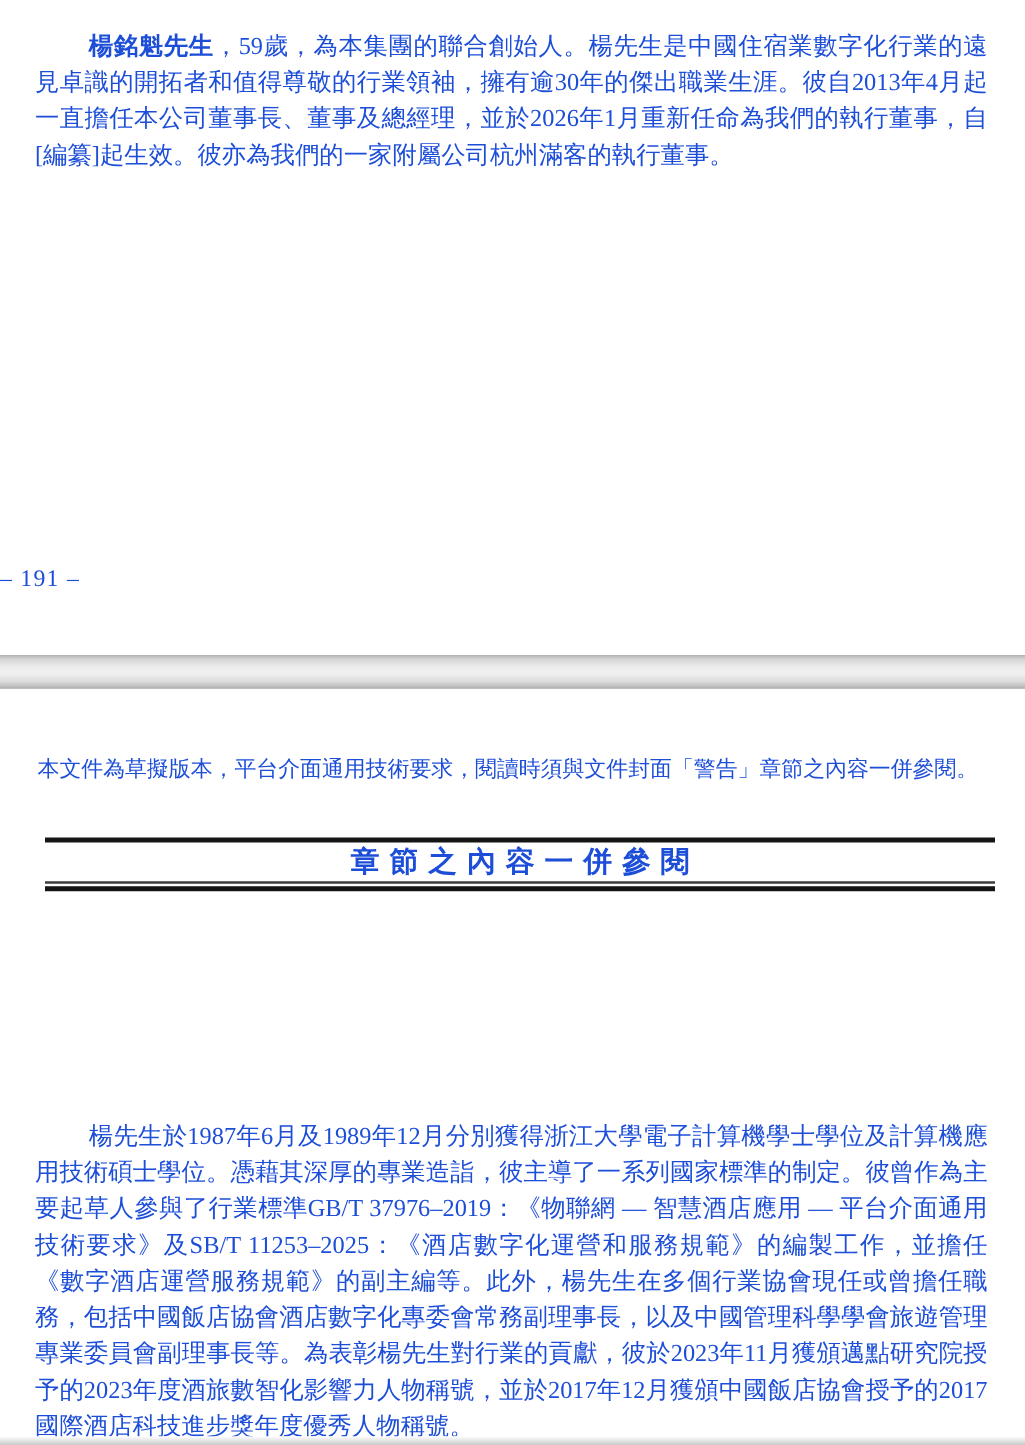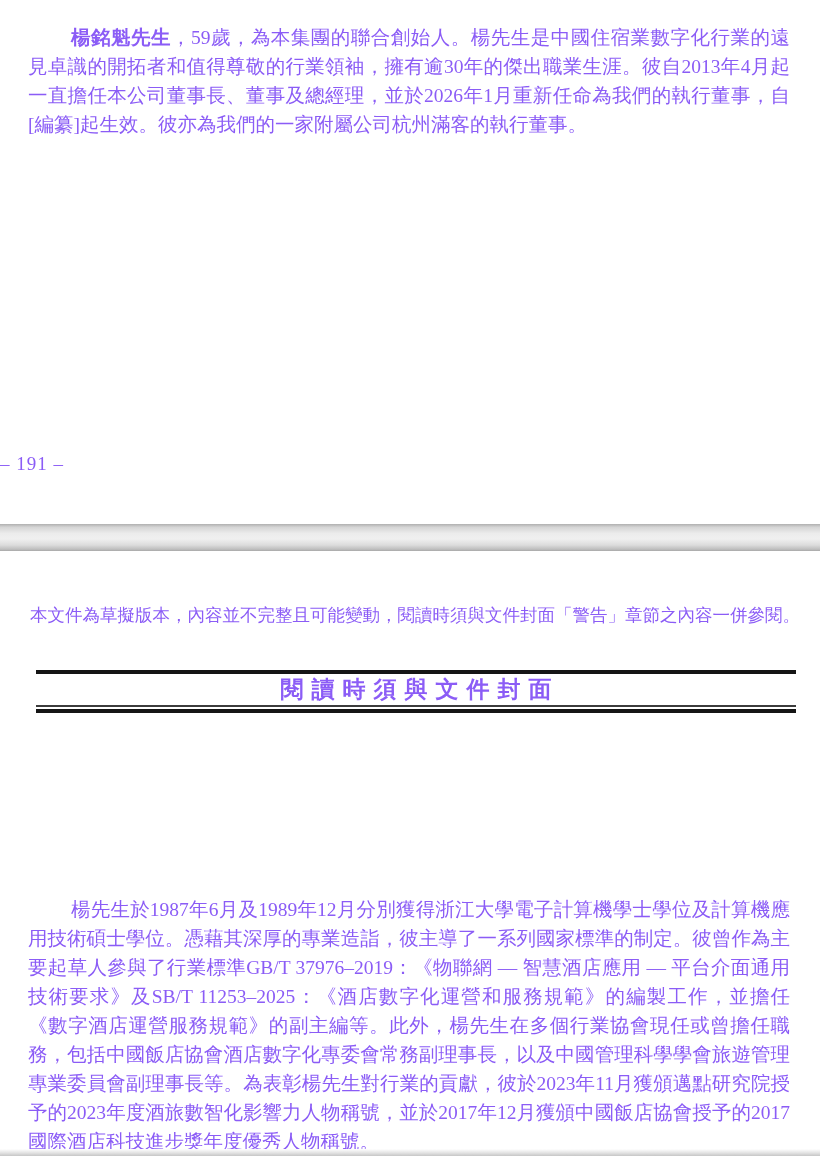--- a/index.html
+++ b/index.html
@@ -2,21 +2,21 @@
 <html><head>
 <meta charset="utf-8">
 <style>
   html,body{margin:0;padding:0;background:#ffffff;}
   .frame{
     position:relative;
     width:820px;height:1156px;
     background:#ffffff;
     overflow:hidden;
     font-family:"Liberation Serif","DejaVu Serif",serif;
-    color:#8b5cf6;
+    color:#1d4ed8;
   }
   .para{
     position:absolute;
     left:28px;width:762px;
     font-size:19.5px;line-height:29px;
     text-align:justify;
     text-justify:inter-character;
   }
   .indent{text-indent:43px;}
   .b{font-weight:bold;}
@@ -63,25 +63,25 @@
 <body>
 
 <div class="frame">
 
   <p class="para p1 indent"><span class="b">楊銘魁先生</span><span>，59歲，為本集團的聯合創始人。楊先生是中國住宿業數字化行業的遠見卓識的開拓者和值得尊敬的行業領袖，擁有逾30年的傑出職業生涯。彼自2013年4月起一直擔任本公司董事長、董事及總經理，並於2026年1月重新任命為我們的執行董事，自[編纂]起生效。彼亦為我們的一家附屬公司杭州滿客的執行董事。</span></p>
 
   <div class="page-number">– 191 –</div>
 
   <div class="page-sep"></div>
 
-  <p class="disclaimer">本文件為草擬版本，內容並不完整且可能變動，閱讀時須與文件封面「警告」章節之內容一併參閱。</p>
+  <p class="disclaimer">本文件為草擬版本，平台介面通用技術要求，閱讀時須與文件封面「警告」章節之內容一併參閱。</p>
 
   <div>
     <div class="rule-top"></div>
-    <div class="section-title">閱讀時須與文件封面</div>
+    <div class="section-title">章節之內容一併參閱</div>
     <div class="rule-bottom-thin"></div>
     <div class="rule-bottom-thick"></div>
   </div>
 
 
   <p class="para p3 indent">楊先生於1987年6月及1989年12月分別獲得浙江大學電子計算機學士學位及計算機應用技術碩士學位。憑藉其深厚的專業造詣，彼主導了一系列國家標準的制定。彼曾作為主要起草人參與了行業標準GB/T 37976–2019：《物聯網 — 智慧酒店應用 — 平台介面通用技術要求》及SB/T 11253–2025：《酒店數字化運營和服務規範》的編製工作，並擔任《數字酒店運營服務規範》的副主編等。此外，楊先生在多個行業協會現任或曾擔任職務，包括中國飯店協會酒店數字化專委會常務副理事長，以及中國管理科學學會旅遊管理專業委員會副理事長等。為表彰楊先生對行業的貢獻，彼於2023年11月獲頒邁點研究院授予的2023年度酒旅數智化影響力人物稱號，並於2017年12月獲頒中國飯店協會授予的2017國際酒店科技進步獎年度優秀人物稱號。</p>
 
   <div class="bottom-edge"></div>
 
 </div>

